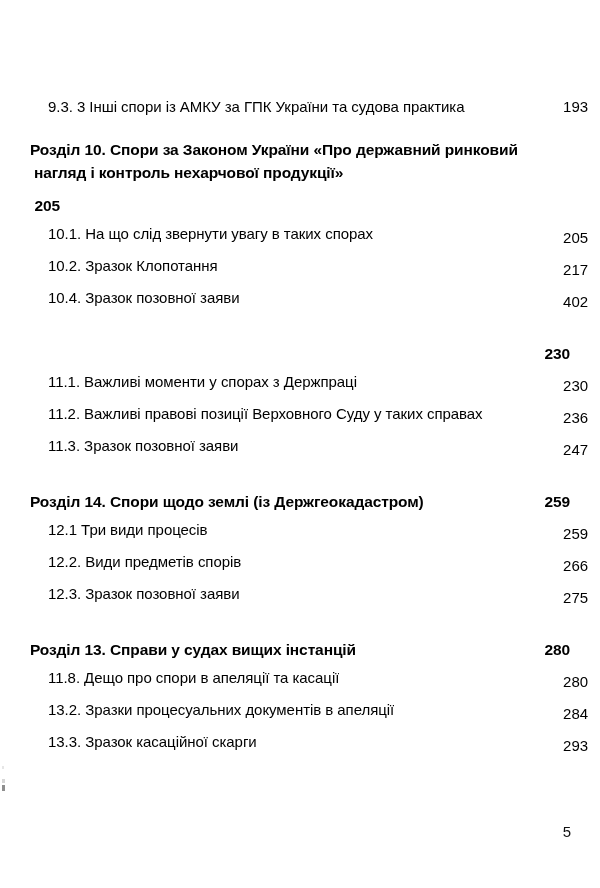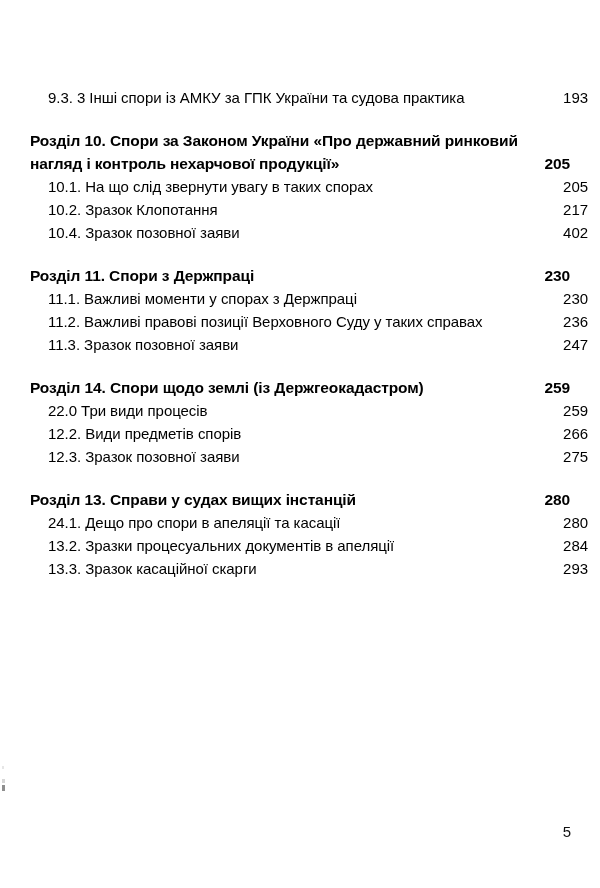--- a/index.html
+++ b/index.html
@@ -55,20 +55,21 @@
     font-size: 15px;
     letter-spacing: 1.15px;
     color: #3a3a3a;
     font-weight: 400;
     white-space: nowrap;
   }
   .entry .pg {
     flex: 0 0 auto;
     text-align: right;
     min-width: 26px;
+    margin-top: 9px;
   }
 
   
   .lvl1 {
     font-weight: bold;
     font-size: 15.5px;
     letter-spacing: -0.1px;
   }
   .lvl1 .pg { font-weight: bold; }
 
@@ -78,20 +79,21 @@
     white-space: normal;
   }
   .lvl1.wrap .line1 {
     display: block;
   }
   .lvl1.wrap .line2 {
     display: flex;
     align-items: baseline;
     width: 100%;
     white-space: nowrap;
+    flex-direction: column;
   }
 
   
   .lvl2 {
     font-weight: normal;
     font-size: 15px;
     padding-left: 18px;
     letter-spacing: -0.05px;
     align-items: center;
   }
@@ -160,21 +162,20 @@
       </div>
       <div class="entry lvl2">
         <span class="txt">10.4. Зразок позовної заяви</span>
         <span class="leader"></span>
         <span class="pg">402</span>
       </div>
     </div>
 
     <div class="group">
       <div class="entry lvl1">
-        <span class="txt">Розділ 11. Спори з Держпраці</span>
         <span class="leader"></span>
         <span class="pg">230</span>
       </div>
 
       <div class="entry lvl2">
         <span class="txt">11.1. Важливі моменти у спорах з Держпраці</span>
         <span class="leader"></span>
         <span class="pg">230</span>
       </div>
       <div class="entry lvl2">
@@ -190,21 +191,21 @@
     </div>
 
     <div class="group">
       <div class="entry lvl1">
         <span class="txt">Розділ 14. Спори щодо землі (із Держгеокадастром)</span>
         <span class="leader"></span>
         <span class="pg">259</span>
       </div>
 
       <div class="entry lvl2">
-        <span class="txt">22.0 Три види процесів</span>
+        <span class="txt">12.1 Три види процесів</span>
         <span class="leader"></span>
         <span class="pg">259</span>
       </div>
       <div class="entry lvl2">
         <span class="txt">12.2. Види предметів спорів</span>
         <span class="leader"></span>
         <span class="pg">266</span>
       </div>
       <div class="entry lvl2">
         <span class="txt">12.3. Зразок позовної заяви</span>
@@ -214,21 +215,21 @@
     </div>
 
     <div class="group">
       <div class="entry lvl1">
         <span class="txt">Розділ 13. Справи у судах вищих інстанцій</span>
         <span class="leader"></span>
         <span class="pg">280</span>
       </div>
 
       <div class="entry lvl2">
-        <span class="txt">24.1. Дещо про спори в апеляції та касації</span>
+        <span class="txt">11.8. Дещо про спори в апеляції та касації</span>
         <span class="leader"></span>
         <span class="pg">280</span>
       </div>
       <div class="entry lvl2">
         <span class="txt">13.2. Зразки процесуальних документів в апеляції</span>
         <span class="leader"></span>
         <span class="pg">284</span>
       </div>
       <div class="entry lvl2">
         <span class="txt">13.3. Зразок касаційної скарги</span>

